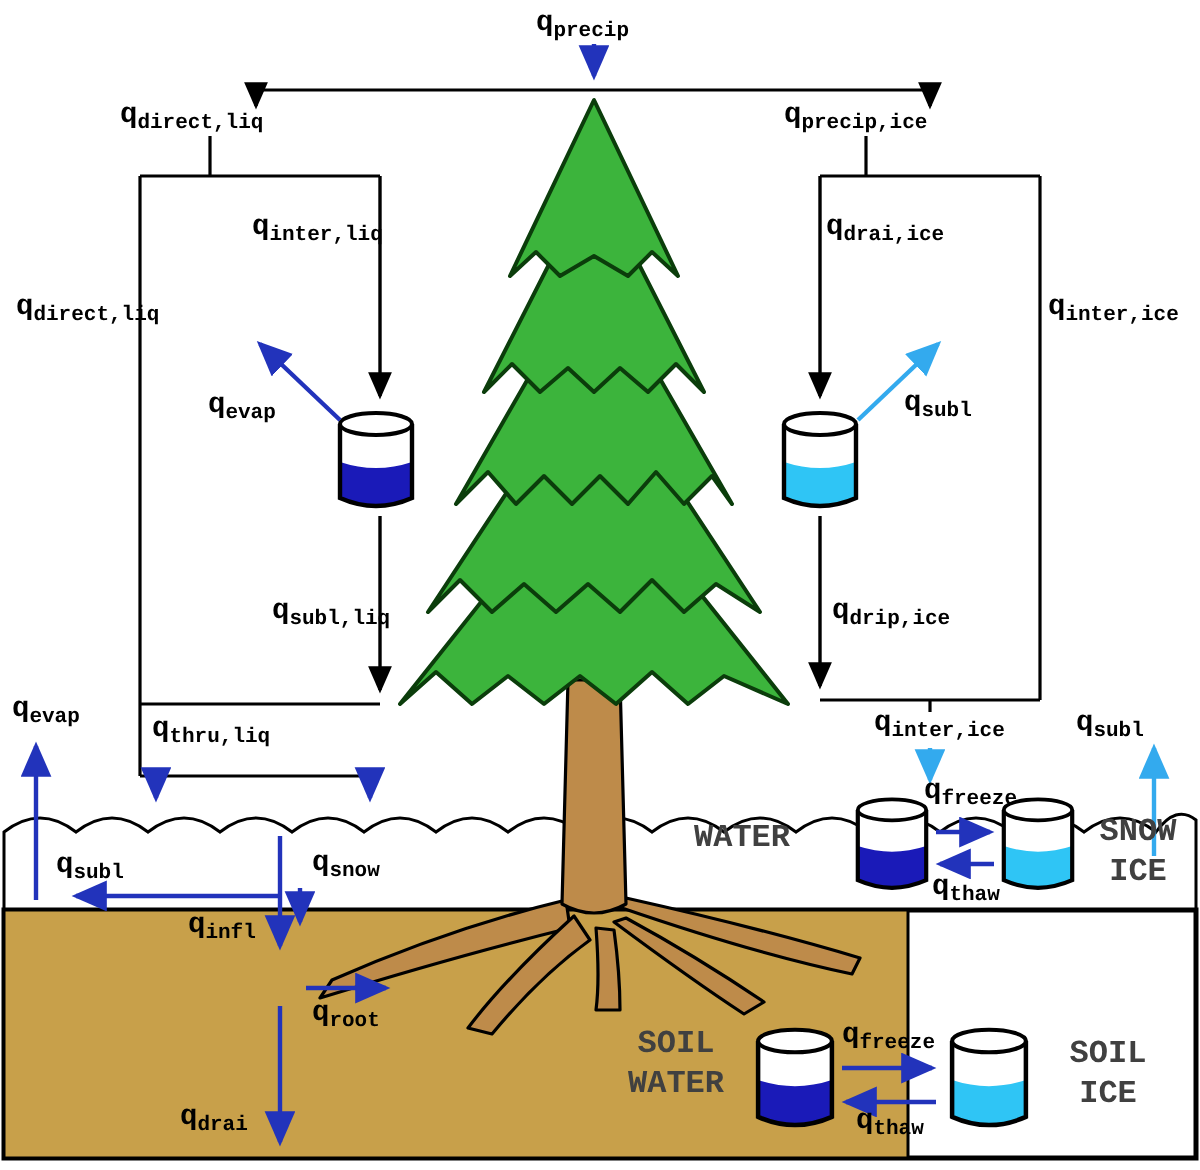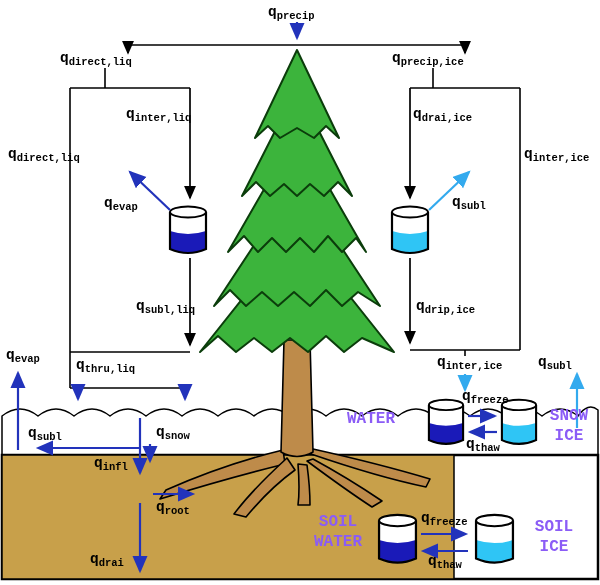--- a/index.html
+++ b/index.html
@@ -2,21 +2,21 @@
 <html style="--liquid-water: #1A1AB8; --ice-water: #2FC5F5; --liquid-flux-arrow: #2233BB; --ice-flux-arrow: #33AAEE; --structure-line: #000000; --soil: #C8A04A; --tree-foliage: #3CB43C; --tree-trunk: #BE8B4A;"><head>
 <meta charset="utf-8">
 <style>
   html,body{margin:0;padding:0;background:#fff;}
   #figure{position:relative;width:600px;height:585px;background:#fff;overflow:hidden;
           font-family:"Liberation Serif",serif;}
   #diagram-svg{position:absolute;left:0;top:0;z-index:1;}
   #labels{position:absolute;left:0;top:0;width:600px;height:585px;z-index:2;pointer-events:none;font-family:Liberation Mono, monospace;}
   .flux{position:absolute;font-weight:bold;font-size:14.5px;color:#000;white-space:nowrap;line-height:17px;}
   .flux .sub{font-size:10.5px;vertical-align:-3px;font-weight:bold;}
-  .store{position:absolute;font-weight:bold;font-size:16px;color:#8b5cf6;text-align:center;line-height:20px;}
+  .store{position:absolute;font-weight:bold;font-size:16px;color:#404040;text-align:center;line-height:20px;}
   
   .ln{stroke:var(--structure-line,#000);stroke-width:1.6;fill:none;}
   .ak{stroke:var(--structure-line,#000);stroke-width:1.7;fill:none;}
   .an{stroke:var(--liquid-flux-arrow,#2233BB);stroke-width:2.2;fill:none;}
   .ac{stroke:var(--ice-flux-arrow,#33AAEE);stroke-width:2.2;fill:none;}
   .mkK{fill:var(--structure-line,#000);}
   .mkN{fill:var(--liquid-flux-arrow,#2233BB);}
   .mkC{fill:var(--ice-flux-arrow,#33AAEE);}
   .foliage{fill:var(--tree-foliage,#3CB43C);stroke:#0B3D0B;stroke-width:2;stroke-linejoin:round;}
   .wood{fill:var(--tree-trunk,#BE8B4A);stroke:#000;stroke-width:1.6;stroke-linejoin:round;}

